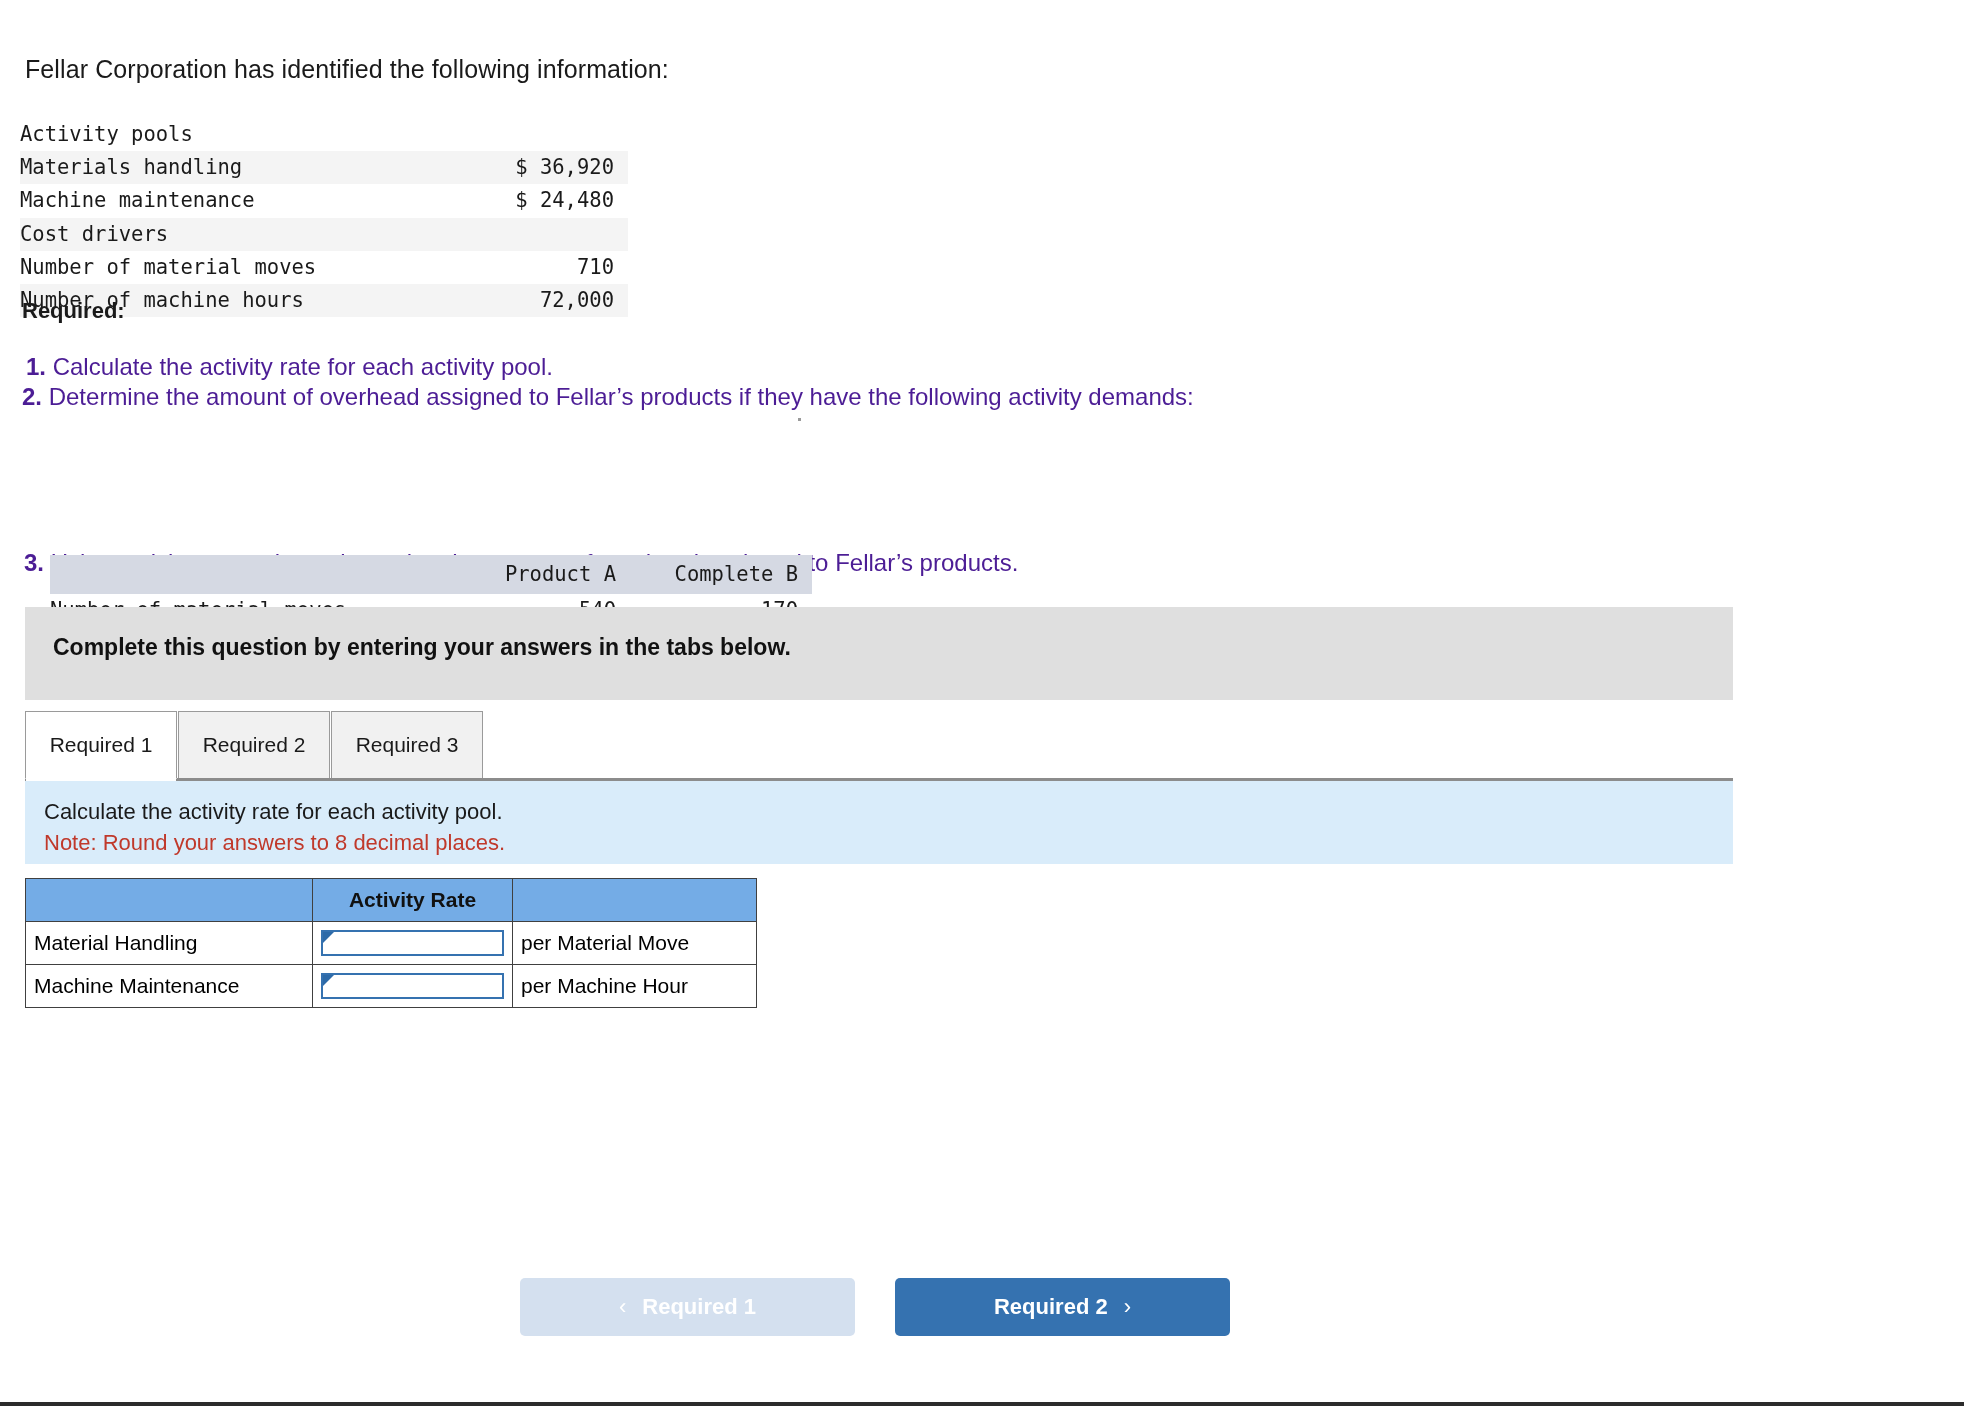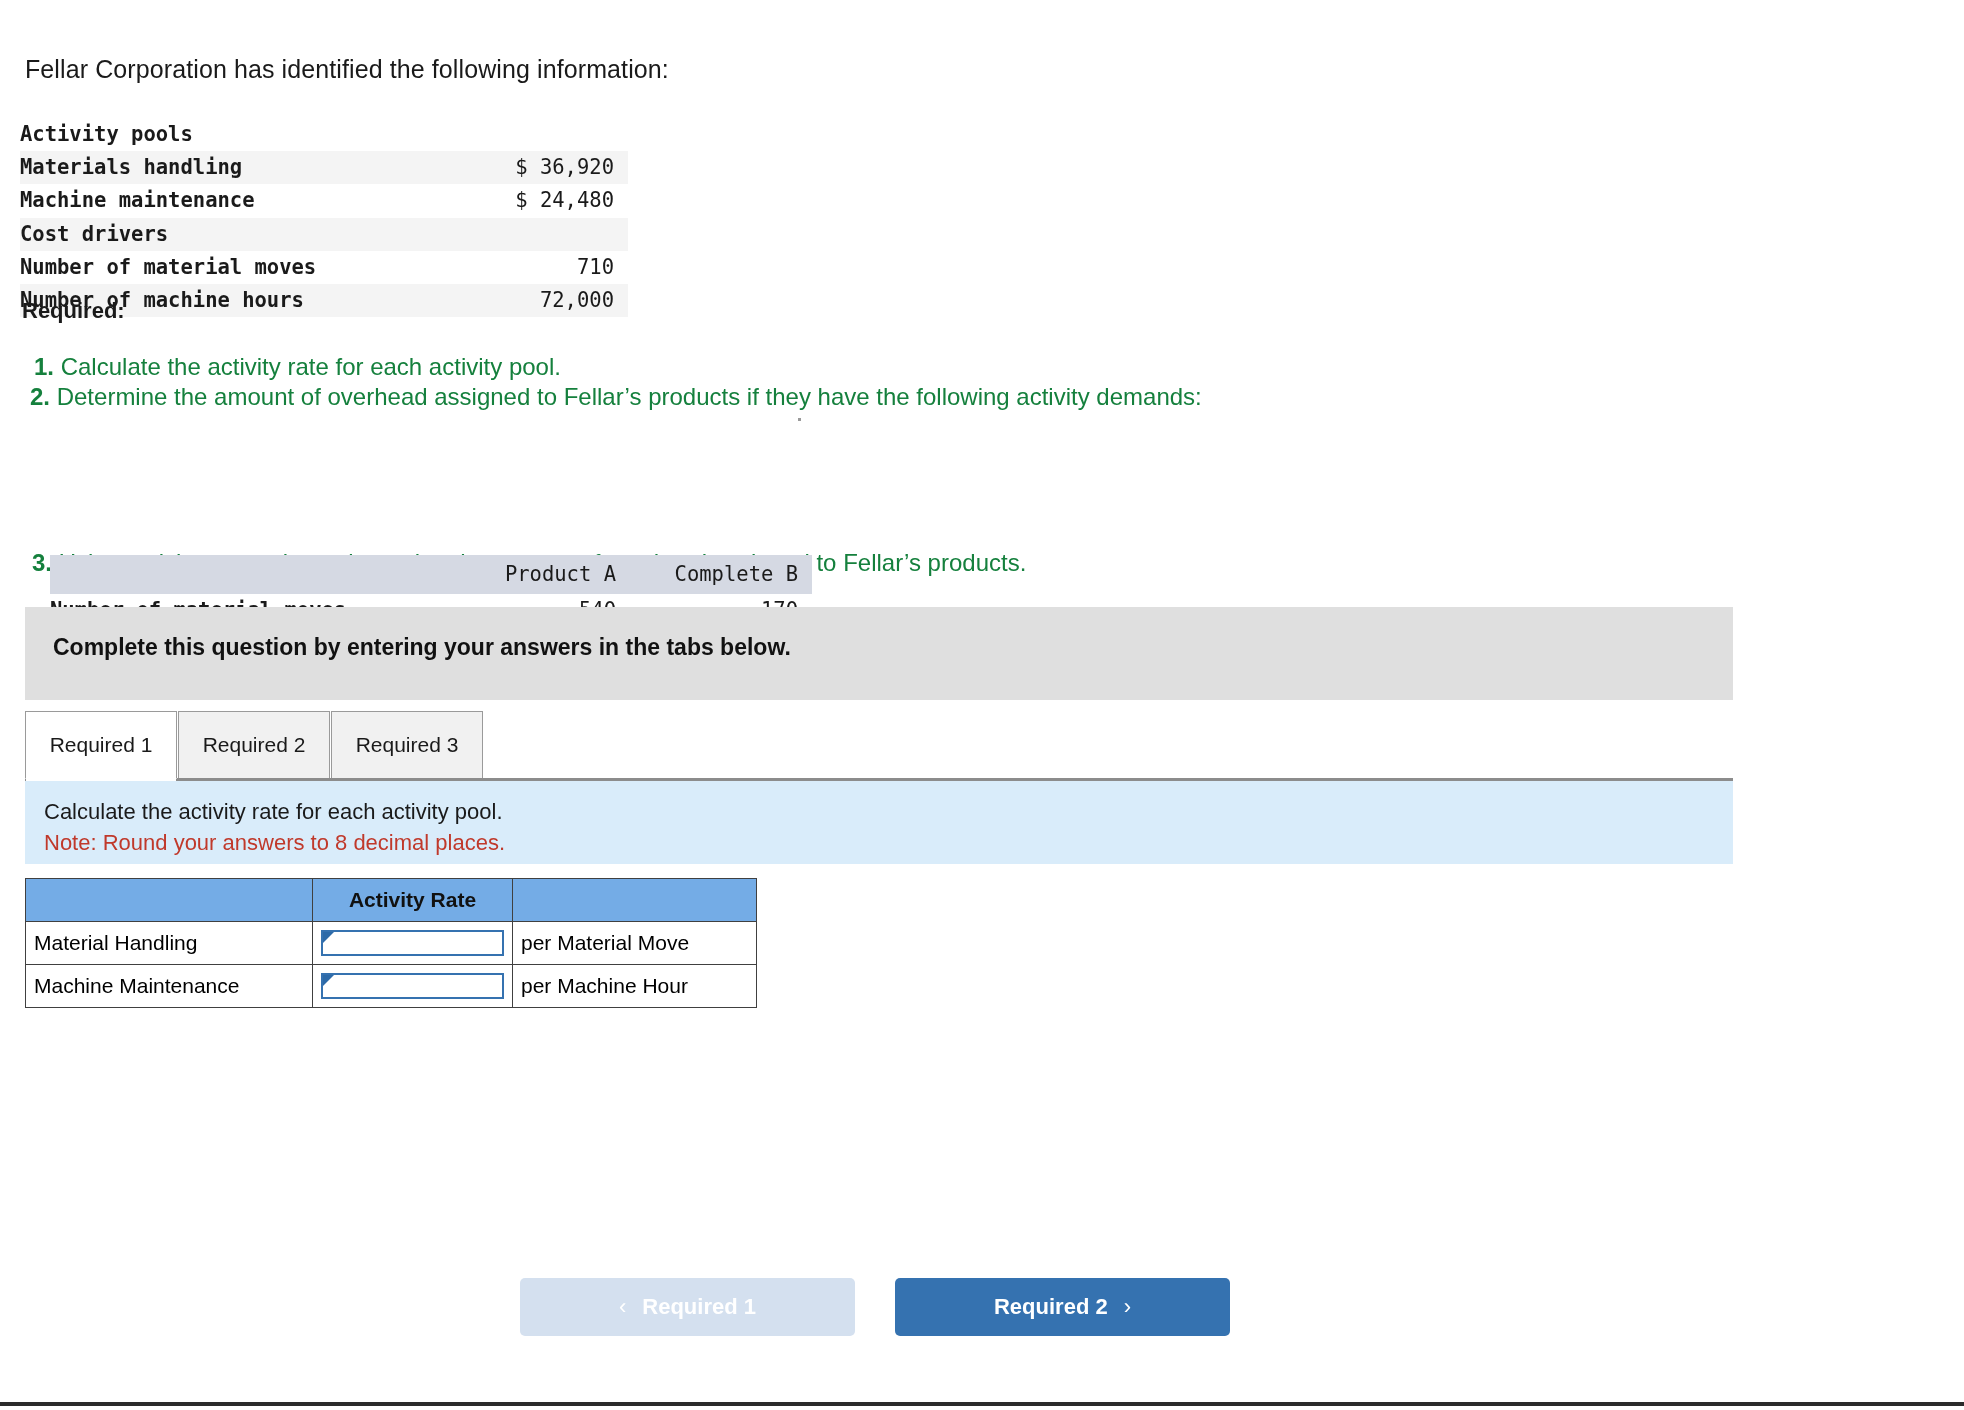--- a/index.html
+++ b/index.html
@@ -21,42 +21,42 @@
 
   
   .mono-table {
     position: absolute;
     border-collapse: collapse;
     font-family: "DejaVu Sans Mono", "Liberation Mono", monospace;
     font-size: 20.5px;
     color: #1a1a1a;
   }
   .mono-table td { padding: 3px 0 4px 0; white-space: pre; line-height: 1.28; }
-  .mono-table td.lbl { padding-left: 0; font-weight: bold; }
+  .mono-table td.lbl { padding-left: 0; }
   .mono-table td.num { text-align: right; padding-right: 14px; }
   .mono-table tr.shade { background: #f4f4f4; }
 
   #pools-table { left: 20px; top: 118px; width: 608px; }
   #pools-table td.lbl { width: 420px; }
   #pools-table td.num { width: 188px; }
 
   #demand-table { left: 50px; top: 555px; width: 762px; }
   #demand-table td.lbl { width: 398px; }
   #demand-table td.num { width: 182px; }
   #demand-table tr.colhdr td { background: #d5d9e3; text-align: right;
       padding: 6px 14px 7px 0; }
   #demand-table tr.colhdr td.blank { background: #d5d9e3; }
 
   
   .required-hd {
     position: absolute; left: 22px; top: 298px;
     font-size: 22px; font-weight: bold; color: #1a1a1a;
   }
   .req-item {
-    position: absolute; font-size: 24px; color: #15803d; white-space: nowrap; margin-left: 8px;
+    position: absolute; font-size: 24px; color: #4c1d95; white-space: nowrap;
   }
   .req-item b { font-weight: bold; }
   #req-1 { left: 26px; top: 353px; }
   #req-2 { left: 22px; top: 383px; }
   #req-3 { left: 24px; top: 549px; }
 
   .stray-dot {
     position: absolute; left: 798px; top: 418px;
     width: 3px; height: 3px; background: #9a9a9a;
   }

